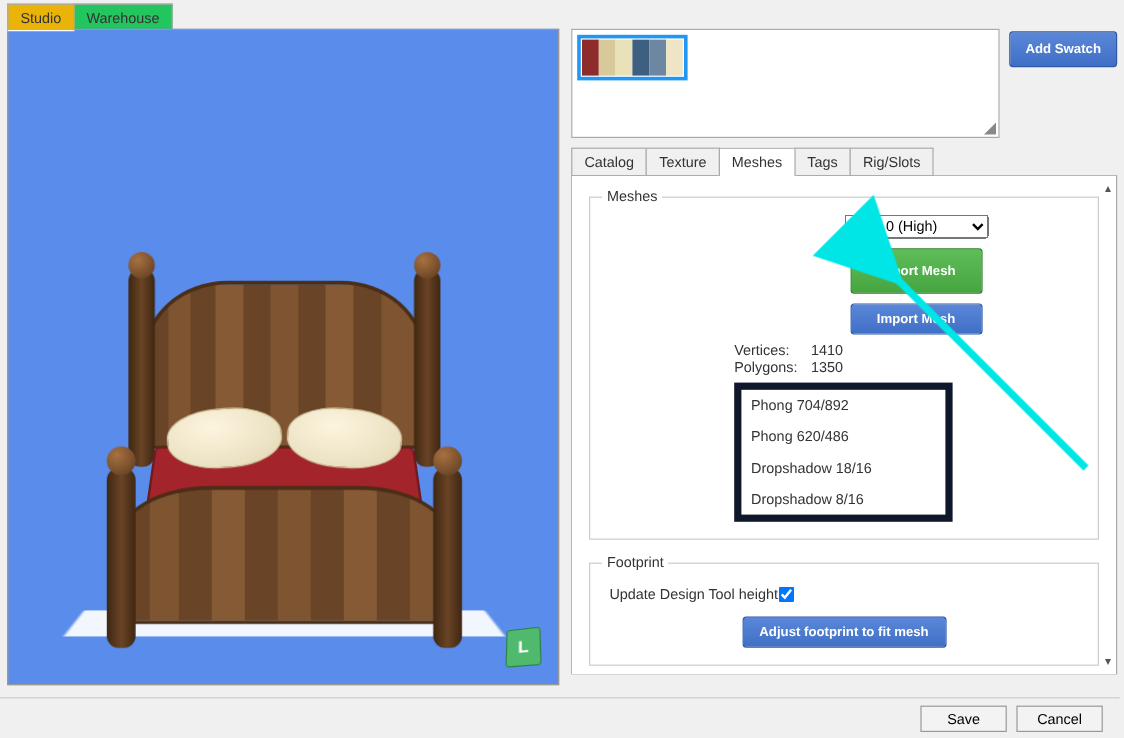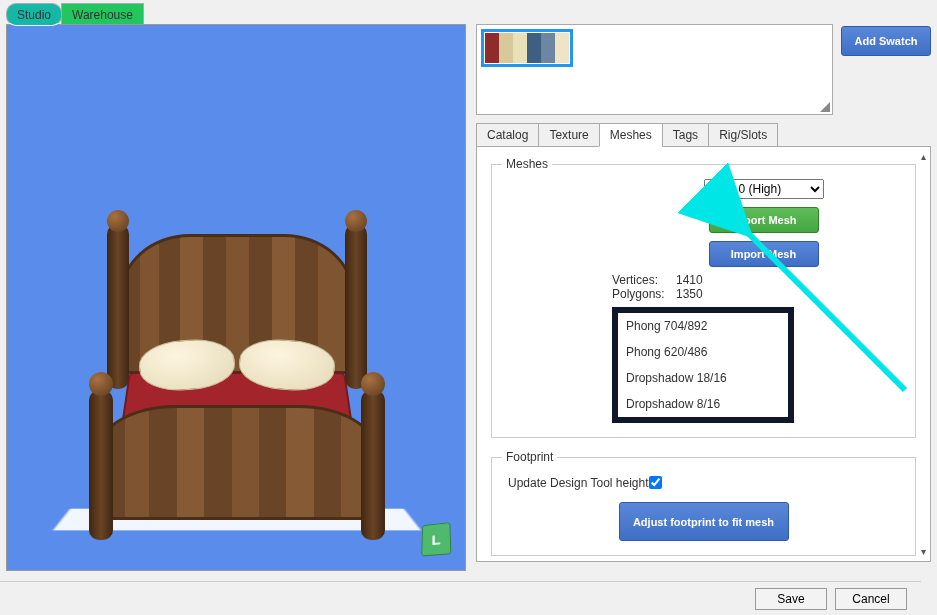--- a/index.html
+++ b/index.html
@@ -22,24 +22,23 @@
   padding: 4px 10px 3px 10px;
   border: 1px solid #aaa;
   background: #22c55e;
   margin-right: -1px;
   font-size: 12px;
   color: #333;
   cursor: pointer;
   position: relative;
 }
 .top-tab.active {
-  background: #14b8a6;
+  background: #eab308;
   border-bottom: 1px solid #fff;
   z-index: 2;
-  border-radius: 10px;
 }
 .main-row {
   display: flex;
   gap: 10px;
   padding: 0 6px 8px 6px;
   position: absolute;
   top: 24px;
   left: 0; right: 0; bottom: 36px;
 }
 .preview-pane {
@@ -88,42 +87,42 @@
 
 .right-col{flex:1;display:flex;flex-direction:column;gap:6px}
 .swatch-row{display:flex;gap:8px;align-items:flex-start}
 .swatch-box{flex:1;height:91px;background:#fff;border:1px solid #aaa;padding:4px;position:relative}
 .swatch-box::after{content:"";position:absolute;right:2px;bottom:2px;width:0;height:0;border-style:solid;border-width:0 0 10px 10px;border-color:transparent transparent #888 transparent}
 .swatches{display:flex;gap:0}
 .swatch{width:14px;height:30px}
 .swatch-sel{border:3px solid #2196f3;padding:1px;display:inline-flex}
 .swatch-buttons{width:90px;display:flex;flex-direction:column;gap:8px;padding-top:2px}
 .btn-blue{background:linear-gradient(#5a87d8,#3f6fc6);color:#fff;border:1px solid #2e59a7;border-radius:3px;height:30px;font-size:11px;font-weight:bold;cursor:pointer;text-align:center}
-.btn-blue.wide{height:39px;width:170px;margin:0 auto}
-.btn-green{background:linear-gradient(#5fbd59,#45a53f);color:#fff;border:1px solid #2f7f2a;border-radius:3px;height:26px;width:110px;font-size:11px;font-weight:bold;cursor:pointer}
+.btn-blue.wide{height:26px;width:170px;margin:0 auto}
+.btn-green{background:linear-gradient(#5fbd59,#45a53f);color:#fff;border:1px solid #2f7f2a;border-radius:3px;height:38px;width:110px;font-size:11px;font-weight:bold;cursor:pointer}
 
 .detail-tabs{display:flex;margin-top:2px}
 .dtab{padding:4px 10px;border:1px solid #aaa;background:#f0f0f0;font-size:12px;color:#333;margin-right:-1px;cursor:pointer;position:relative}
 .dtab.active{background:#fff;border-bottom:1px solid #fff;z-index:2}
 
 .detail-pane{flex:1;background:#fff;border:1px solid #aaa;margin-top:-1px;padding:10px 14px 10px 14px;overflow:auto;position:relative}
 .detail-pane .scrollhint{position:absolute;right:4px;top:4px;color:#555;font-size:10px}
 .detail-pane .scrollhint2{position:absolute;right:4px;bottom:4px;color:#555;font-size:10px}
 fieldset{border:1px solid #ccc;padding:8px 10px 14px 10px;margin-bottom:12px}
 legend{padding:0 4px;color:#333}
 .mesh-controls{display:flex;flex-direction:column;gap:8px;align-items:center;margin-left:120px}
 select.lod{width:120px;font-size:12px;padding:1px 2px}
 .stats{margin:6px 0 0 110px}
 .stats-row{display:flex;gap:6px;font-size:12px}
 .stats-row .lbl{width:58px}
 .phong-list{margin:6px 0 0 110px;border:6px solid #0f172a;width:182px}
 .phong-list div{padding:6px 8px;font-size:12px}
-.foot-row{display:flex;align-items:flex-start;margin:4px 0 12px 6px}
-
-.bottom-bar{position:absolute;left:0;right:16px;bottom:0;height:34px;border-top:1px solid #ccc;background:#f0f0f0;display:flex;justify-content:flex-end;align-items:center;gap:8px;padding-right:14px}
+.foot-row{display:flex;align-items:flex-end;margin:4px 0 12px 6px}
+
+.bottom-bar{position:absolute;left:0;right:4px;bottom:0;height:34px;border-top:1px solid #ccc;background:#f0f0f0;display:flex;justify-content:flex-end;align-items:center;gap:8px;padding-right:14px}
 .btn-std{width:72px;height:22px;background:#f3f3f3;border:1px solid #999;font-size:12px;cursor:pointer}
 
 .arrow{position:absolute;pointer-events:none;z-index:50}
 .arrow svg{overflow:visible}
 </style>
 </head>
 <body>
 
 <div class="top-tabs">
   <div class="top-tab active">Studio</div>

